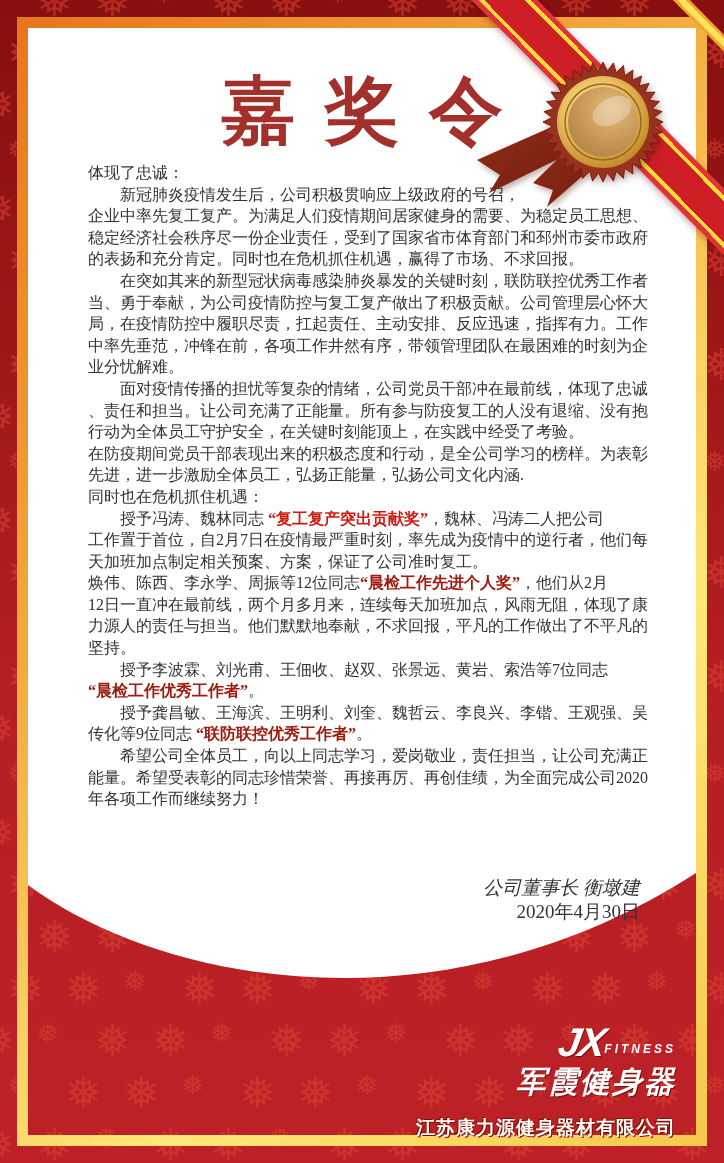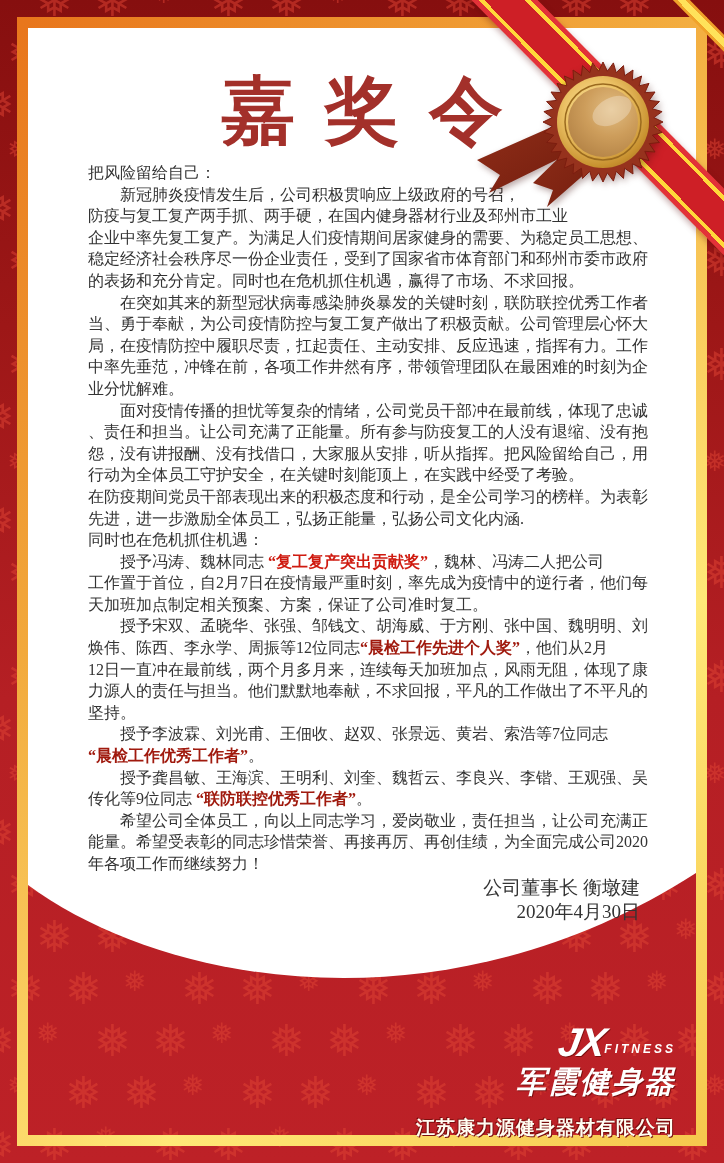--- a/index.html
+++ b/index.html
@@ -22,21 +22,21 @@
       font-family:"Liberation Serif","DejaVu Serif",serif;}
   
   .body-text{position:absolute;left:88px;top:162px;width:568px;z-index:5;color:#333333;font-size:16px;}
   .line{line-height:21.6px;white-space:nowrap;}
   .salutation{line-height:21.6px;white-space:nowrap;}
   .award{font-weight:bold;}
   .award.r1{color:#cf1b10;}
   .award.r2{color:#a01a0e;}
   
   .signature{position:absolute;right:84px;top:876px;z-index:5;text-align:right;color:#333333;}
-  .signature .signer{font-size:19px;line-height:24px;}
+  .signature .signer{font-size:19px;line-height:24px;font-style:italic;}
   .signature .date{font-size:19px;line-height:24px;}
   
   .ribbon-band{position:absolute;left:357px;top:70px;width:480px;height:47px;z-index:6;
       transform:rotate(45.3deg);
       background:linear-gradient(180deg,#e23238 0,#e23238 5px,#ffd83a 5px,#ffd83a 9px,#ce1f26 9px,#ce1f26 38px,#ffd83a 38px,#ffd83a 42px,#e23238 42px,#e23238 47px);
       box-shadow:0 2px 6px rgba(90,10,10,.35);}
   .ribbon-stripe-thin{position:absolute;left:627px;top:20px;width:160px;height:12px;z-index:6;
       transform:rotate(45.3deg);
       background:linear-gradient(180deg,#f0a22a 0,#f0a22a 3px,#ffe25a 3px,#ffe25a 9px,#f0a22a 9px,#f0a22a 12px);}
   
@@ -394,52 +394,49 @@
     <polygon id="rosette" points="208.0,97.0 198.8,101.4 207.1,107.4 197.3,110.2 204.4,117.5 194.2,118.6 200.0,127.0 189.8,126.3 194.0,135.6 184.1,133.1 186.6,143.0 177.3,138.8 178.0,149.0 169.6,143.2 168.5,153.4 161.2,146.3 158.4,156.1 152.4,147.8 148.0,157.0 143.6,147.8 137.6,156.1 134.8,146.3 127.5,153.4 126.4,143.2 118.0,149.0 118.7,138.8 109.4,143.0 111.9,133.1 102.0,135.6 106.2,126.3 96.0,127.0 101.8,118.6 91.6,117.5 98.7,110.2 88.9,107.4 97.2,101.4 88.0,97.0 97.2,92.6 88.9,86.6 98.7,83.8 91.6,76.5 101.8,75.4 96.0,67.0 106.2,67.7 102.0,58.4 111.9,60.9 109.4,51.0 118.7,55.2 118.0,45.0 126.4,50.8 127.5,40.6 134.8,47.7 137.6,37.9 143.6,46.2 148.0,37.0 152.4,46.2 158.4,37.9 161.2,47.7 168.5,40.6 169.6,50.8 178.0,45.0 177.3,55.2 186.6,51.0 184.1,60.9 194.0,58.4 189.8,67.7 200.0,67.0 194.2,75.4 204.4,76.5 197.3,83.8 207.1,86.6 198.8,92.6" fill="#96321d" stroke="#7c1d0f" stroke-width="1"></polygon>
     <circle cx="148" cy="97" r="46" fill="url(#goldGrad)"></circle>
     <circle cx="148" cy="97" r="38" fill="none" stroke="#9a6a1e" stroke-width="1.5"></circle>
     <circle cx="148" cy="97" r="35" fill="url(#faceGrad)"></circle>
     <ellipse cx="157" cy="86" rx="21" ry="13" fill="#ffffff" opacity="0.28" transform="rotate(-28 157 86)"></ellipse>
   </svg>
 
   <div class="doc-title">嘉奖令</div>
 
   <div class="body-text">
-    <div class="salutation">把风险留给自己：</div>
+    <div class="salutation">体现了忠诚：</div>
     <div>
         <div class="para">
           <div class="line"><span>　　新冠肺炎疫情发生后，公司积极贯响应上级政府的号召，</span></div>
-          <div class="line"><span>防疫与复工复产两手抓、两手硬，在国内健身器材行业及邳州市工业</span></div>
           <div class="line"><span>企业中率先复工复产。为满足人们疫情期间居家健身的需要、为稳定员工思想、</span></div>
           <div class="line"><span>稳定经济社会秩序尽一份企业责任，受到了国家省市体育部门和邳州市委市政府</span></div>
           <div class="line"><span>的表扬和充分肯定。同时也在危机抓住机遇，赢得了市场、不求回报。</span></div>
         </div>
         <div class="para">
           <div class="line"><span>　　在突如其来的新型冠状病毒感染肺炎暴发的关键时刻，联防联控优秀工作者</span></div>
           <div class="line"><span>当、勇于奉献，为公司疫情防控与复工复产做出了积极贡献。公司管理层心怀大</span></div>
           <div class="line"><span>局，在疫情防控中履职尽责，扛起责任、主动安排、反应迅速，指挥有力。工作</span></div>
           <div class="line"><span>中率先垂范，冲锋在前，各项工作井然有序，带领管理团队在最困难的时刻为企</span></div>
           <div class="line"><span>业分忧解难。</span></div>
         </div>
         <div class="para">
           <div class="line"><span>　　面对疫情传播的担忧等复杂的情绪，公司党员干部冲在最前线，体现了忠诚</span></div>
           <div class="line"><span>、责任和担当。让公司充满了正能量。所有参与防疫复工的人没有退缩、没有抱</span></div>
-          <div class="line"><span>怨，没有讲报酬、没有找借口，大家服从安排，听从指挥。把风险留给自己，用</span></div>
           <div class="line"><span>行动为全体员工守护安全，在关键时刻能顶上，在实践中经受了考验。</span></div>
           <div class="line"><span>在防疫期间党员干部表现出来的积极态度和行动，是全公司学习的榜样。为表彰</span></div>
           <div class="line"><span>先进，进一步激励全体员工，弘扬正能量，弘扬公司文化内涵.</span></div>
           <div class="line"><span>同时也在危机抓住机遇：</span></div>
         </div>
         <div class="para">
           <div class="line"><span>　　授予冯涛、魏林同志 </span><span class="award r1">“复工复产突出贡献奖”</span><span>，魏林、冯涛二人把公司</span></div>
           <div class="line"><span>工作置于首位，自2月7日在疫情最严重时刻，率先成为疫情中的逆行者，他们每</span></div>
           <div class="line"><span>天加班加点制定相关预案、方案，保证了公司准时复工。</span></div>
         </div>
         <div class="para">
-          <div class="line"><span>　　授予宋双、孟晓华、张强、邹钱文、胡海威、于方刚、张中国、魏明明、刘</span></div>
           <div class="line"><span>焕伟、陈西、李永学、周振等12位同志</span><span class="award r2">“晨检工作先进个人奖”</span><span>，他们从2月</span></div>
           <div class="line"><span>12日一直冲在最前线，两个月多月来，连续每天加班加点，风雨无阻，体现了康</span></div>
           <div class="line"><span>力源人的责任与担当。他们默默地奉献，不求回报，平凡的工作做出了不平凡的</span></div>
           <div class="line"><span>坚持。</span></div>
         </div>
         <div class="para">
           <div class="line"><span>　　授予李波霖、刘光甫、王佃收、赵双、张景远、黄岩、索浩等7位同志</span></div>
           <div class="line"><span class="award r2">“晨检工作优秀工作者”</span><span>。</span></div>
         </div>
         <div class="para">

